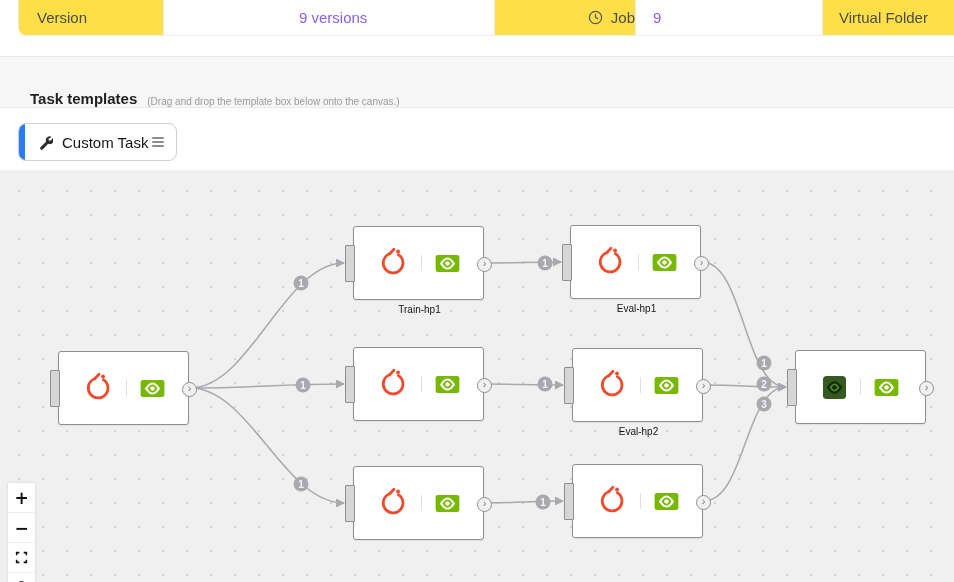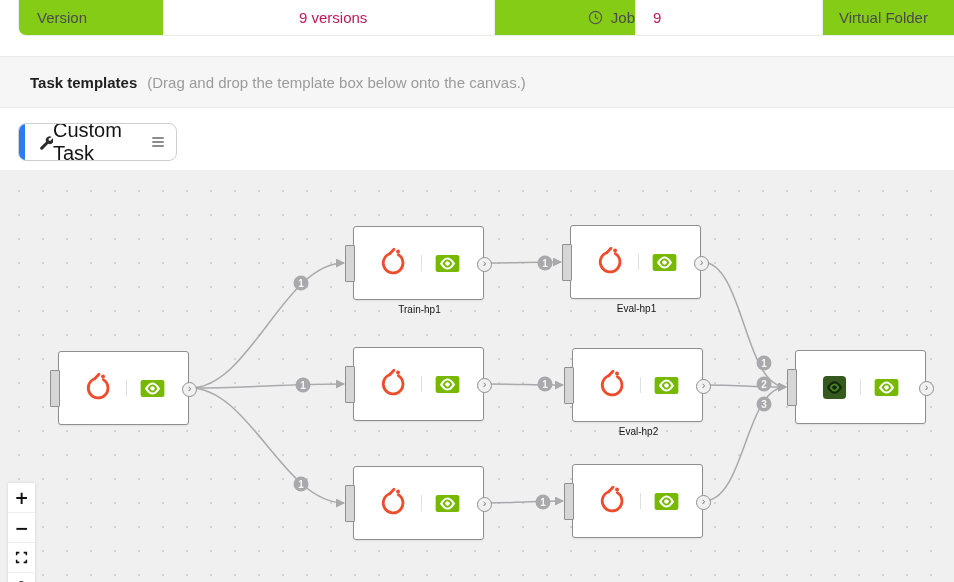--- a/index.html
+++ b/index.html
@@ -4,42 +4,42 @@
 <style>
   * { margin:0; padding:0; box-sizing:border-box; }
   body { font-family:"Liberation Sans","DejaVu Sans",sans-serif; background:#fff; }
   .screen { position:relative; width:954px; height:582px; background:#fff; overflow:hidden; }
 
   
   .desc-table { position:absolute; left:18px; top:0; right:0; height:36px; display:flex;
     border-left:1px solid #ececec; border-bottom:1px solid #ececec; border-bottom-left-radius:8px;
     overflow:hidden; background:#fff; }
   .dcell { display:flex; align-items:center; font-size:15px; border-right:1px solid #ececec; height:100%; }
-  .dcell.label { background:#84cc16; color:#4b4b4b; }
-  .dcell.value { background:#fff; color:#be185d;text-align:center; }
+  .dcell.label { background:#fde047; color:#4b4b4b; }
+  .dcell.value { background:#fff; color:#8b5cf6;text-align:center; }
   .dc1 { width:145px; padding-left:18px; }
   .dc2 { width:331px; padding-left:135px; }
   .dc3 { width:141px; padding-left:17px;justify-content:flex-end; }
   .dc4 { width:187px; padding-left:17px; }
   .dc5 { flex:1; padding-left:16px; border-right:none; }
   .dcell .cell-icon { margin-right:8px; display:inline-flex; }
 
   
   .task-bar { position:absolute; top:56px; left:0; right:0; height:52px; background:#f6f6f6;
-    border-top:1px solid #e9e9e9; border-bottom:1px solid #e9e9e9; display:flex; align-items:center;
+    border-top:1px solid #e9e9e9; border-bottom:1px solid #e9e9e9; display:flex; align-items:flex-end;
     padding-left:30px; }
   .tt-title { font-weight:700; font-size:15px; color:#1f1f1f; }
-  .tt-hint { margin-left:10px; font-size:15px; color:#9b9b9b; }
+  .tt-hint { margin-left:10px; font-size:10px; color:#9b9b9b; }
 
   
   .custom-task-card { position:absolute; left:18px; top:123px; width:159px; height:38px;
     background:#fff; border:1px solid #cfcfcf; border-radius:8px; display:flex; align-items:center;
     overflow:hidden; cursor:grab; }
   .accent-bar { width:6px; align-self:stretch; background:#2c7bf6; flex:0 0 6px; }
-  .ct-label { font-size:20px; color:#141414; }
+  .ct-label { margin-left:9px; font-size:15px; color:#141414;text-align:center; }
   .wrench-wrap { margin-left:13px; display:inline-flex; }
   .drag-handle { margin-left:auto; margin-right:12px; display:flex; flex-direction:column; gap:2.5px; cursor:grab; }
   .drag-handle span { display:block; width:12px; height:1.6px; background:#8c8c8c; border-radius:1px; }
 
   
   .canvas { position:absolute; top:170px; left:0; width:954px; height:412px; background-color:#f0f0f0;
     background-image:radial-gradient(circle,#d2d2d2 1.1px, transparent 1.3px);
     background-size:24px 24px; background-position:7px 9px; overflow:hidden; }
   .edges-svg { position:absolute; left:0; top:0; }
 

